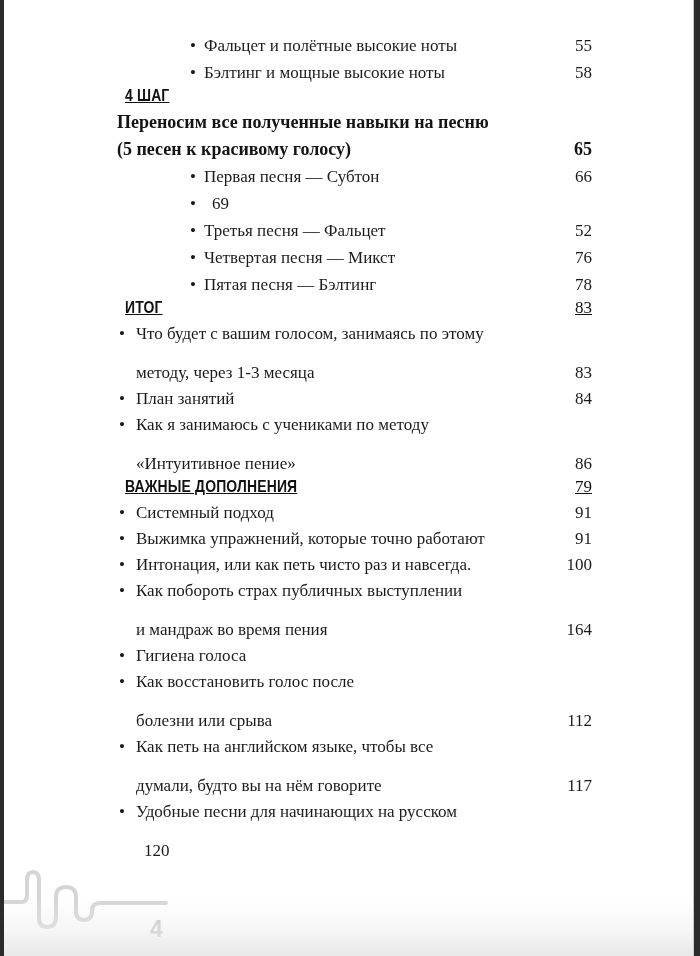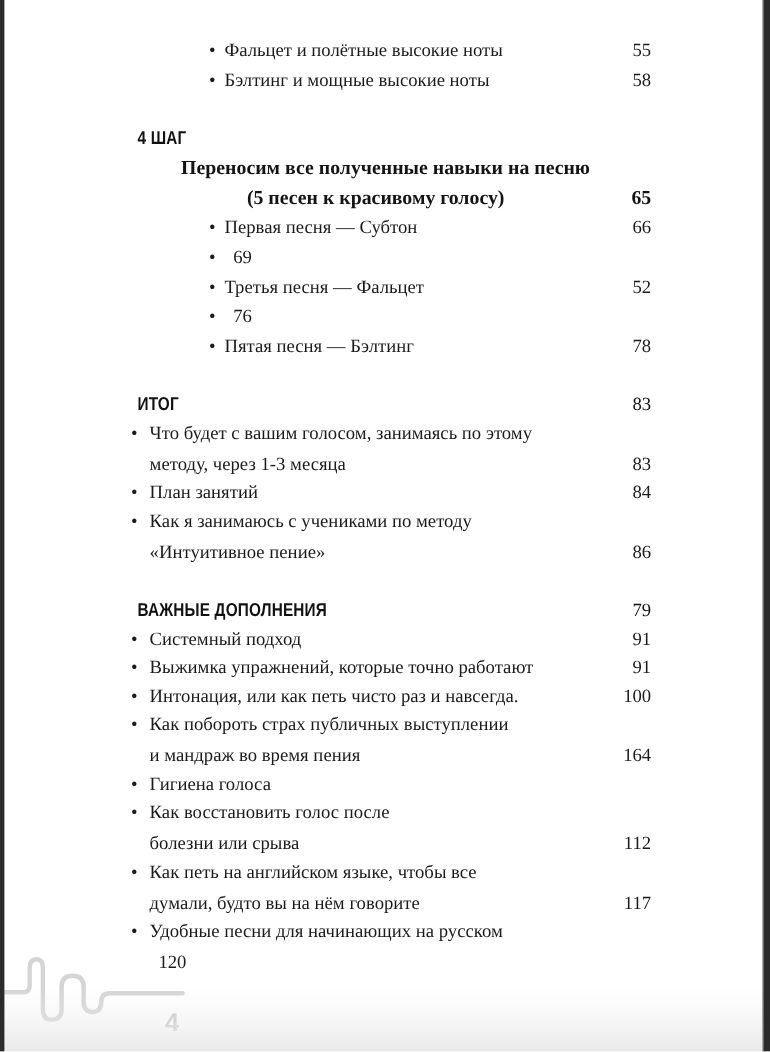--- a/index.html
+++ b/index.html
@@ -26,23 +26,23 @@
     display:flex;align-items:baseline;
     line-height:23px;font-size:17px;color:#1b1b1b;
   }
   .row .txt{flex:1 1 auto;}
   .row .pg{margin-left:8px;white-space:nowrap;}
   .bul{flex:0 0 auto;}
   .b2{padding-left:73px;margin-top:4px;}
   .b2 .bul{width:14px;}
   .b1{padding-left:2px;margin-top:3px;}
   .b1 .bul{width:17px;}
-  .c1{padding-left:19px;margin-top:5px;}
-  .t{margin-top:4px;font-weight:bold;font-size:18px;color:#141414;text-align:center;}
-  .h{margin-top:30px;padding-left:8px;color:#111;}
+  .c1{padding-left:19px;margin-top:16px;}
+  .t{margin-top:4px;font-weight:bold;font-size:18px;color:#141414;}
+  .h{padding-left:8px;color:#111;text-decoration:underline;}
   .h .txt{
     font-family:"Liberation Sans","DejaVu Sans",sans-serif;
     font-weight:700;font-size:17px;letter-spacing:.2px;
     transform:scaleX(.82);transform-origin:0 60%;
   }
   .footer-num{
     position:absolute;left:150px;top:916px;z-index:2;
     font-family:"Liberation Sans","DejaVu Sans",sans-serif;
     font-weight:700;font-size:23px;color:#c6c6c6;
   }
@@ -89,20 +89,21 @@
     <span class="bul">•</span>
     <span class="pg">69</span>
   </div>
   <div class="row b2">
     <span class="bul">•</span>
     <span class="txt">Третья песня — Фальцет</span>
     <span class="pg">52</span>
   </div>
   <div class="row b2">
     <span class="bul">•</span>
+    <span class="txt">Четвертая песня — Микст</span>
     <span class="pg">76</span>
   </div>
   <div class="row b2">
     <span class="bul">•</span>
     <span class="txt">Пятая песня — Бэлтинг</span>
     <span class="pg">78</span>
   </div>
 
   <div class="row h">
     <span class="txt">ИТОГ</span>

